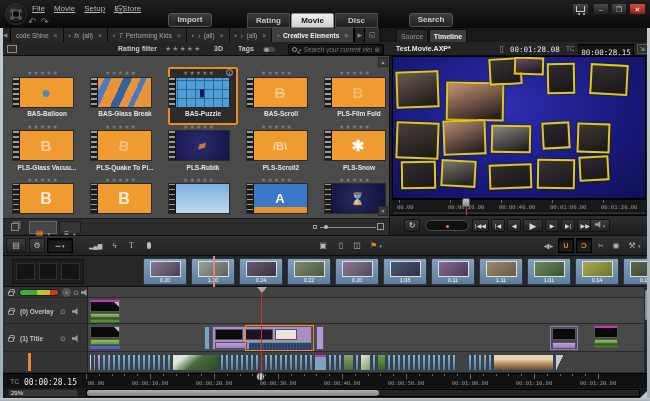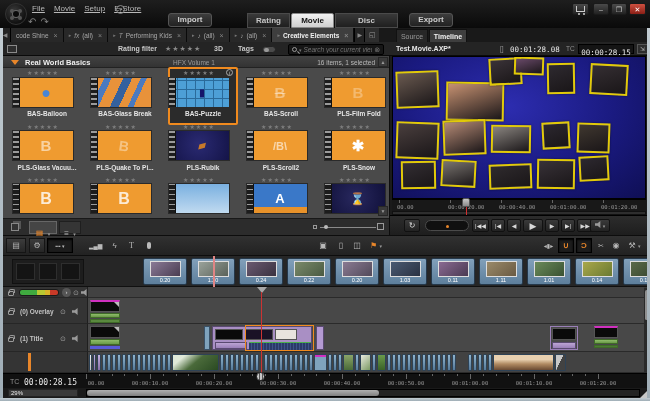--- a/index.html
+++ b/index.html
@@ -153,22 +153,22 @@
         <span>File</span>
         <span>Movie</span>
         <span>Setup</span>
         <span>E-Store</span>
       </div>
     <div id="help" class="abs">?</div>
     <div id="undoredo" class="abs">↶↷</div>
     <div class="abs navbtn" style="left:168px;width:44px;">Import</div>
     <div class="abs modetab" style="left:247px;width:43px;">Rating</div>
     <div class="abs modetab active" style="left:291px;width:43px;">Movie</div>
-    <div class="abs modetab" style="left:335px;width:63px;">Disc</div>
-    <div class="abs navbtn" style="left:409px;width:44px;">Export</div>
+    <div class="abs modetab" style="left:335px;width:43px;">Disc</div>
+    <div class="abs navbtn" style="left:409px;width:44px;">Search</div>
     <div class="abs winbtn" style="left:572px;width:17px;"><span class="cartglyph"></span></div>
     <div class="abs winbtn" style="left:593px;width:16px;">–</div>
     <div class="abs winbtn" style="left:611px;width:16px;">❐</div>
     <div class="abs winbtn close" style="left:629px;width:17px;">✕</div>
   </div>
 
   <div id="libtabs" class="abs">
     <div class="scrollarr">◀</div>
   <div class="ltab">
         <span>code Shine</span>
@@ -230,26 +230,20 @@
   <div id="inforow" class="abs">
     <span id="filename" class="abs">Test.Movie.AXP*</span>
     <span class="abs tclabel" style="left:110px;top:3px;">[]</span>
     <span class="abs tcval" style="left:120px;top:3px;">00:01:28.08</span>
     <span class="abs tclabel" style="left:176px;top:3px;">TC</span>
     <div id="tcbox" class="abs"><span class="tcval">00:00:28.15</span></div>
     <div class="abs miniico" style="left:247px;">⇲</div>
   </div>
 
   <div id="library" class="abs">
-    <div id="grouphdr" class="abs">
-      <span class="abs tri-down" style="left:8px;top:4px;"></span>
-      <span id="gtitle" class="abs" style="left:22px;top:2px;">Real World Basics</span>
-      <span id="gsub" class="abs" style="left:170px;top:2.5px;">HFX Volume 1</span>
-      <span id="gcount" class="abs" style="right:14px;top:2.5px;">16 items, 1 selected</span>
-    </div>
     <div class="abs sbbtn" style="left:375px;top:1px;">▲</div>
     <div id="grid" class="abs" style="left:0;top:12px;width:378px;height:150px;">
         <div class="stars abs" style="left: 5px; top: 1px; width: 70px;">★★★★★</div>
         <div class="thumb" style="left: 9px; top: 9px; background: rgb(239, 155, 48);">
           <span class="glyph" style="color: rgb(74, 134, 212); font-size: 16px;">●</span>
         </div>
         <div class="caption abs" style="left: 1px; top: 42px; width: 86px;">BAS-Balloon</div>
         <div class="stars abs" style="left: 83px; top: 1px; width: 70px;">★★★★★</div>
         <div class="thumb" style="left: 87px; top: 9px; background: linear-gradient(115deg, rgb(232, 146, 58) 18%, rgb(74, 122, 192) 18%, rgb(74, 122, 192) 28%, rgb(232, 146, 58) 28%, rgb(232, 146, 58) 44%, rgb(53, 97, 158) 44%, rgb(53, 97, 158) 56%, rgb(232, 146, 58) 56%, rgb(232, 146, 58) 68%, rgb(74, 122, 192) 68%, rgb(74, 122, 192) 76%, rgb(232, 146, 58) 76%);"></div>
         <div class="caption abs" style="left: 79px; top: 42px; width: 86px;">BAS-Glass Break</div>

